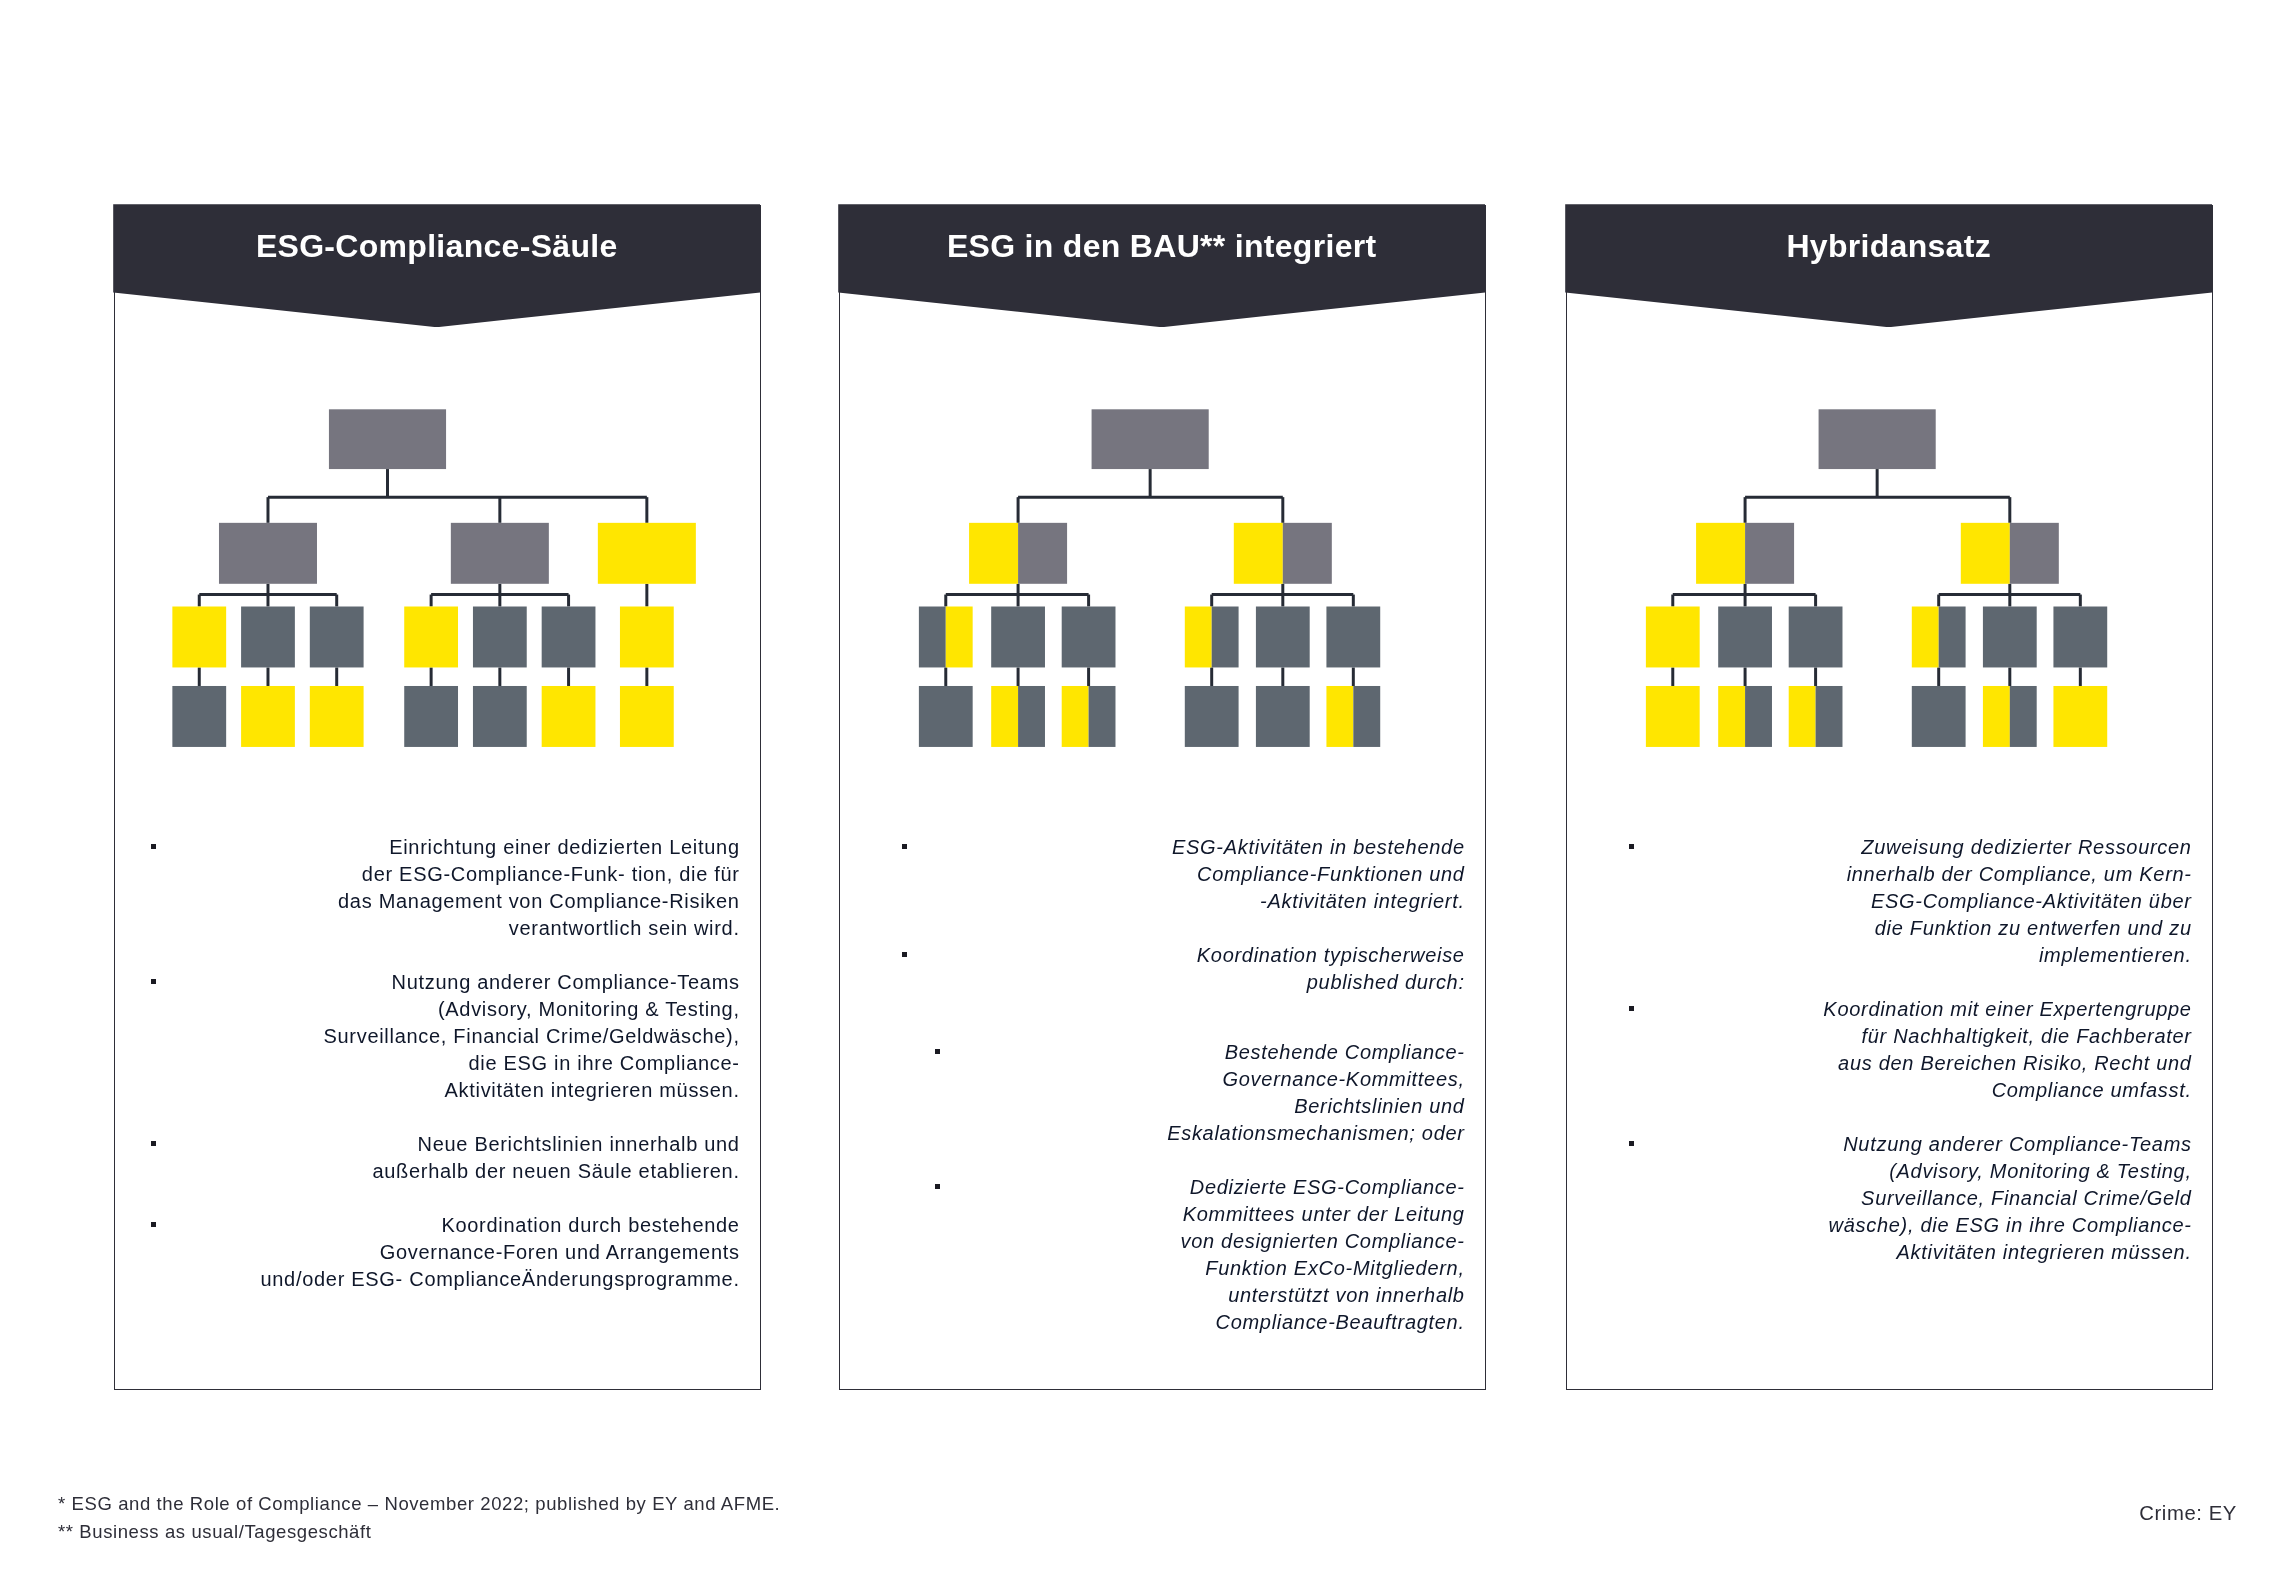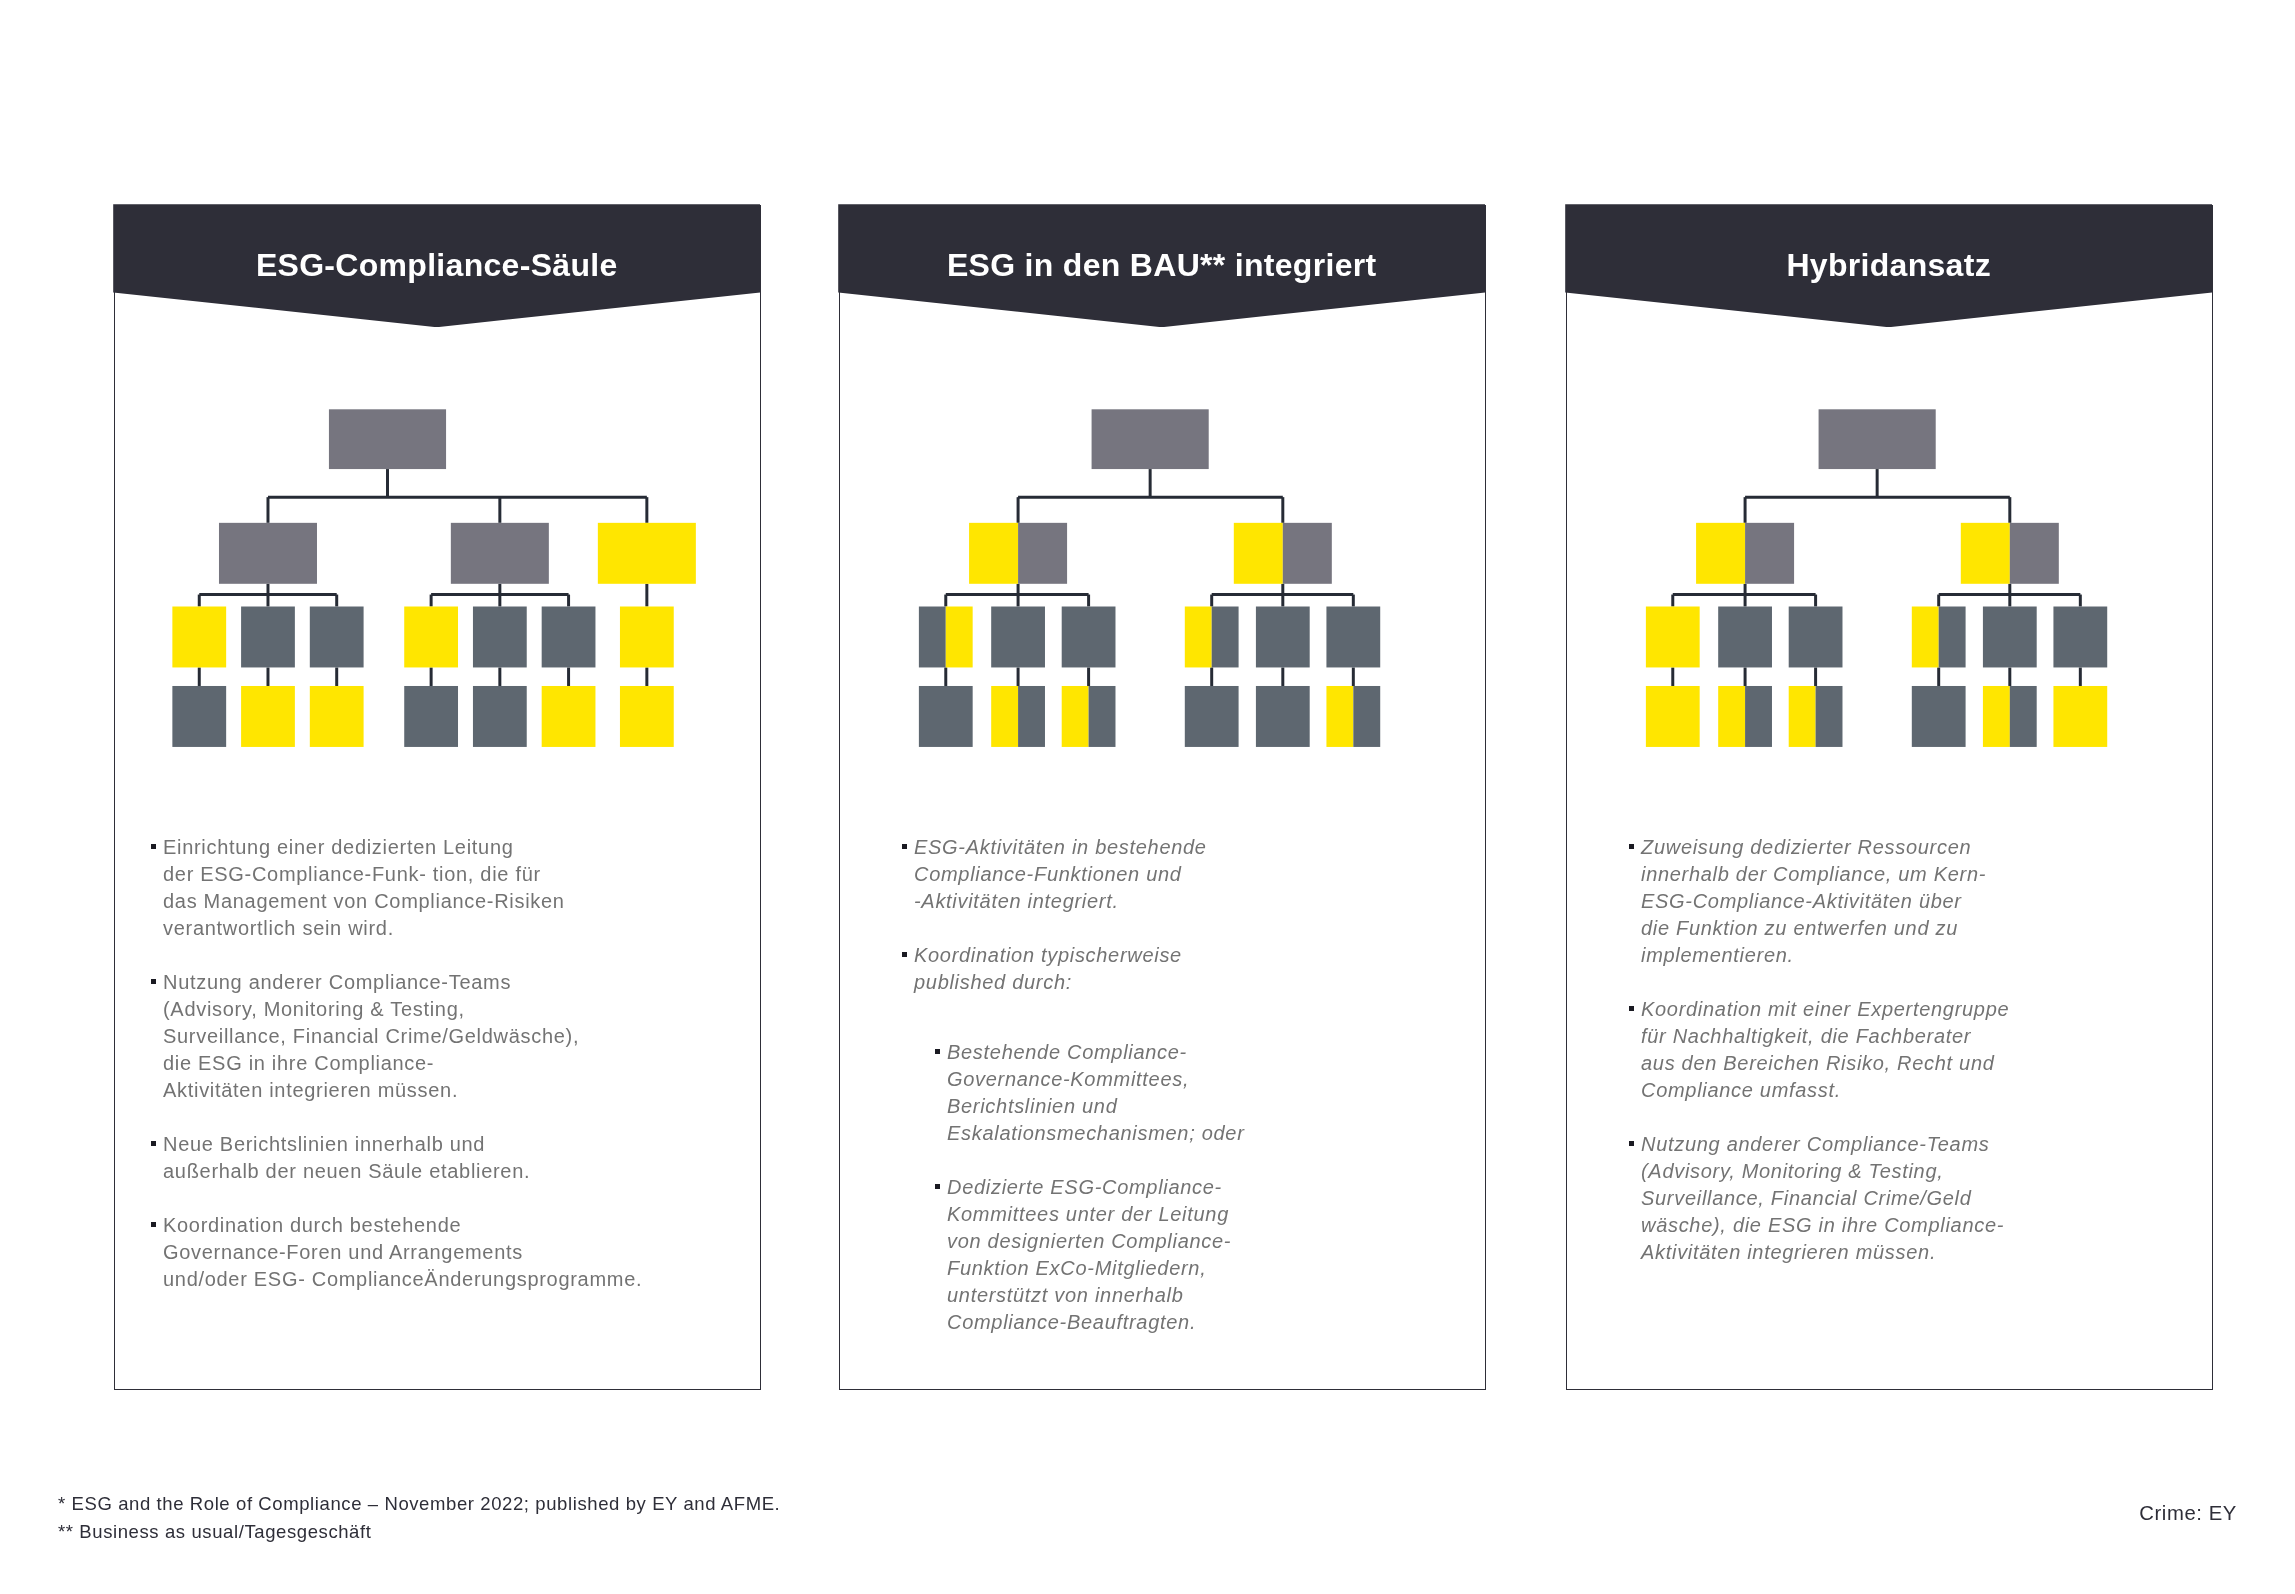--- a/index.html
+++ b/index.html
@@ -6,27 +6,27 @@
   body{width:2295px;height:1594px;position:relative;font-family:"Liberation Sans",sans-serif;overflow:hidden;}
 
   .panel{position:absolute;top:205px;width:647px;height:1185px;background:#ffffff;
          border:1.8px solid #2E2E38;box-sizing:border-box;}
   .panel.p1{left:114px;}
   .panel.p2{left:839px;}
   .panel.p3{left:1566px;}
 
   .header{position:absolute;top:-1.8px;left:-1.8px;width:647px;height:123px;background:#2E2E38;
           clip-path:polygon(0 0,100% 0,100% 71.7%,50% 100%,0 71.7%);}
-  .header .title{display:block;text-align:center;padding-top:43px;color:#ffffff;
+  .header .title{display:block;text-align:center;padding-top:24px;color:#ffffff;
           font-size:32px;font-weight:600;letter-spacing:0.3px;}
 
   .chart{position:absolute;left:0;top:0;width:643px;height:556px;}
 
-  .bullets{position:absolute;top:628px;left:0;right:20.3px;color:#737373;
-           font-size:20px;line-height:27px;letter-spacing:0.7px;}
+  .bullets{position:absolute;top:628px;left:0;right:20.3px;color:#0f172a;
+           font-size:20px;line-height:27px;letter-spacing:0.7px;text-align:right;}
   .p1 .bullets{padding-left:36px;}
   .p2 .bullets,.p3 .bullets{padding-left:62px;font-style:italic;}
   .bullet{position:relative;padding-left:12px;margin-bottom:27px;}
   .bullet .mark{position:absolute;left:0;top:9.6px;width:5.4px;height:5.4px;background:#1A1A22;}
   .bullet.sub{margin-left:33px;}
   .bullet.firstsub{margin-top:43px;}
   .bullet .txt{white-space:pre-line;}
 
   .footnotes{position:absolute;left:39px;top:1490px;color:#2E2E38;font-size:18.5px;
              line-height:28px;letter-spacing:0.6px;margin-left:19px;}

